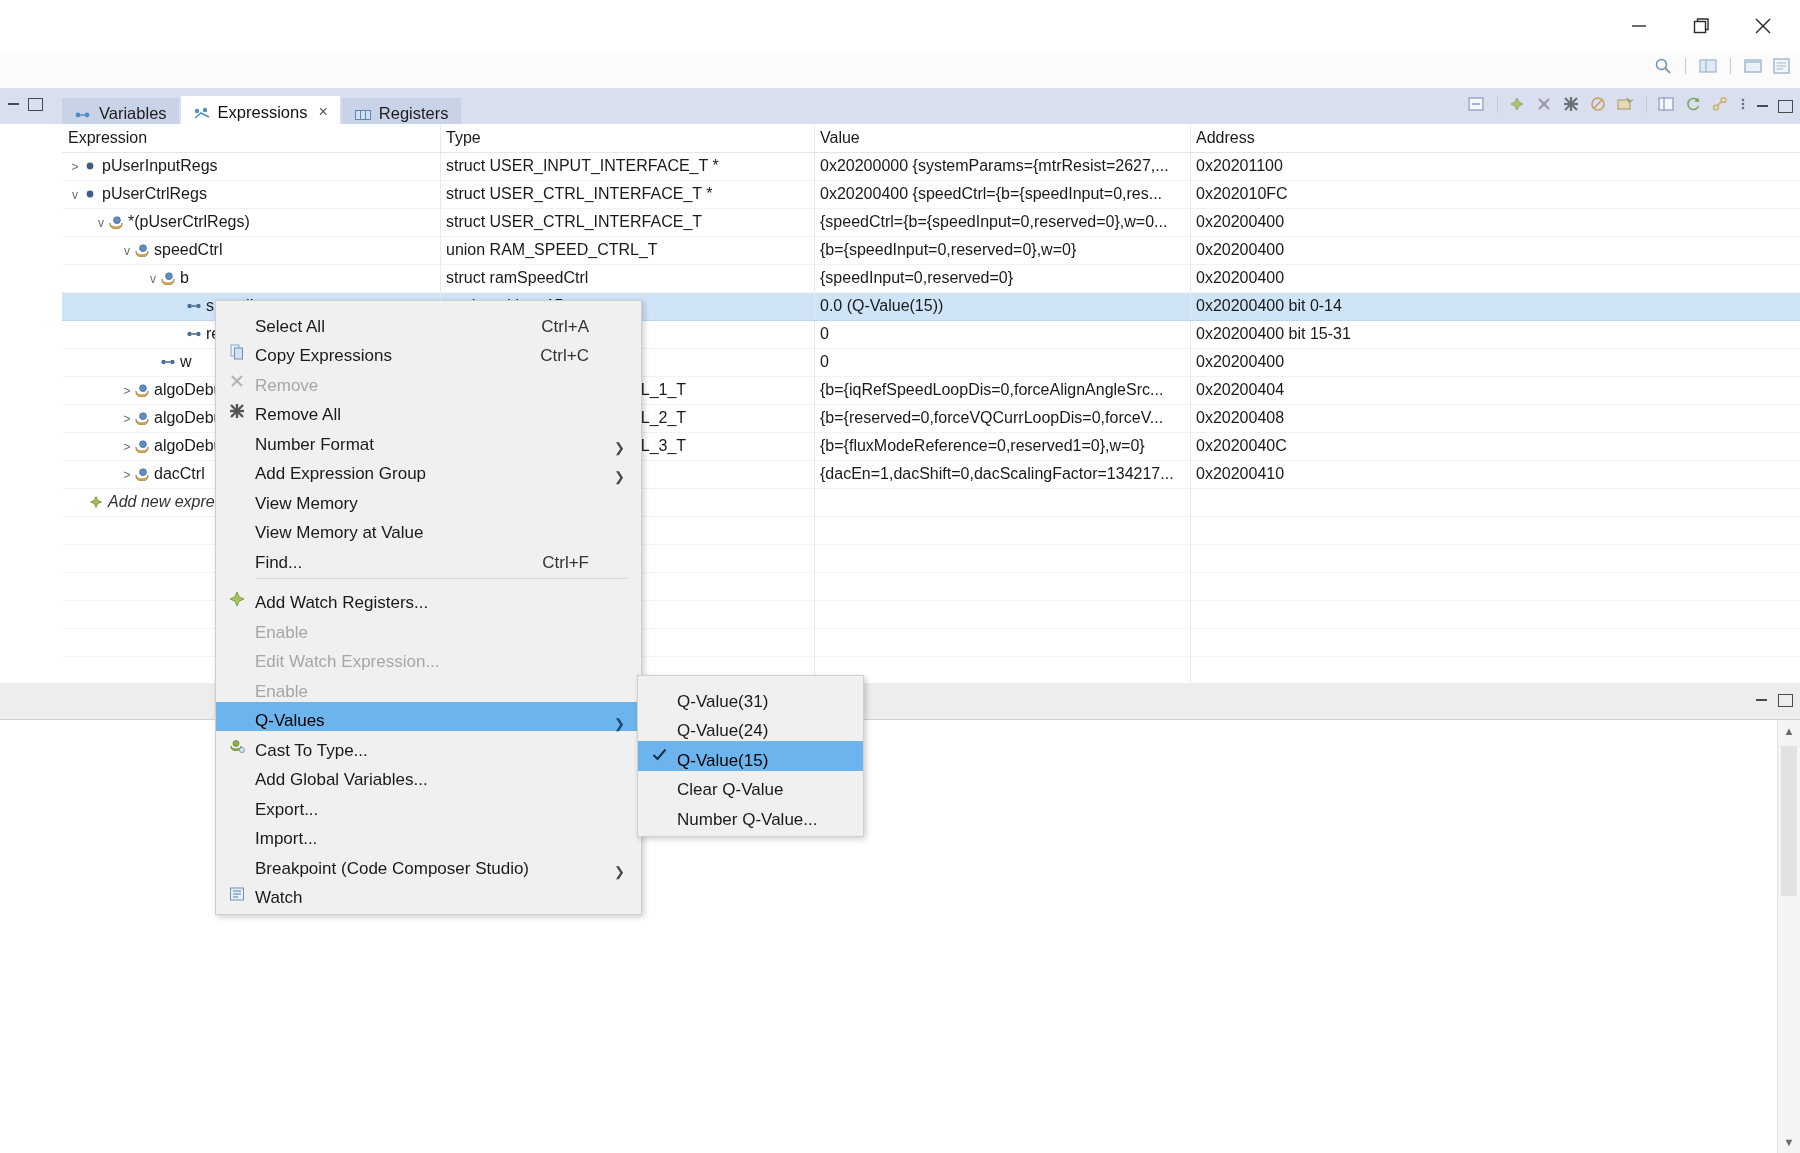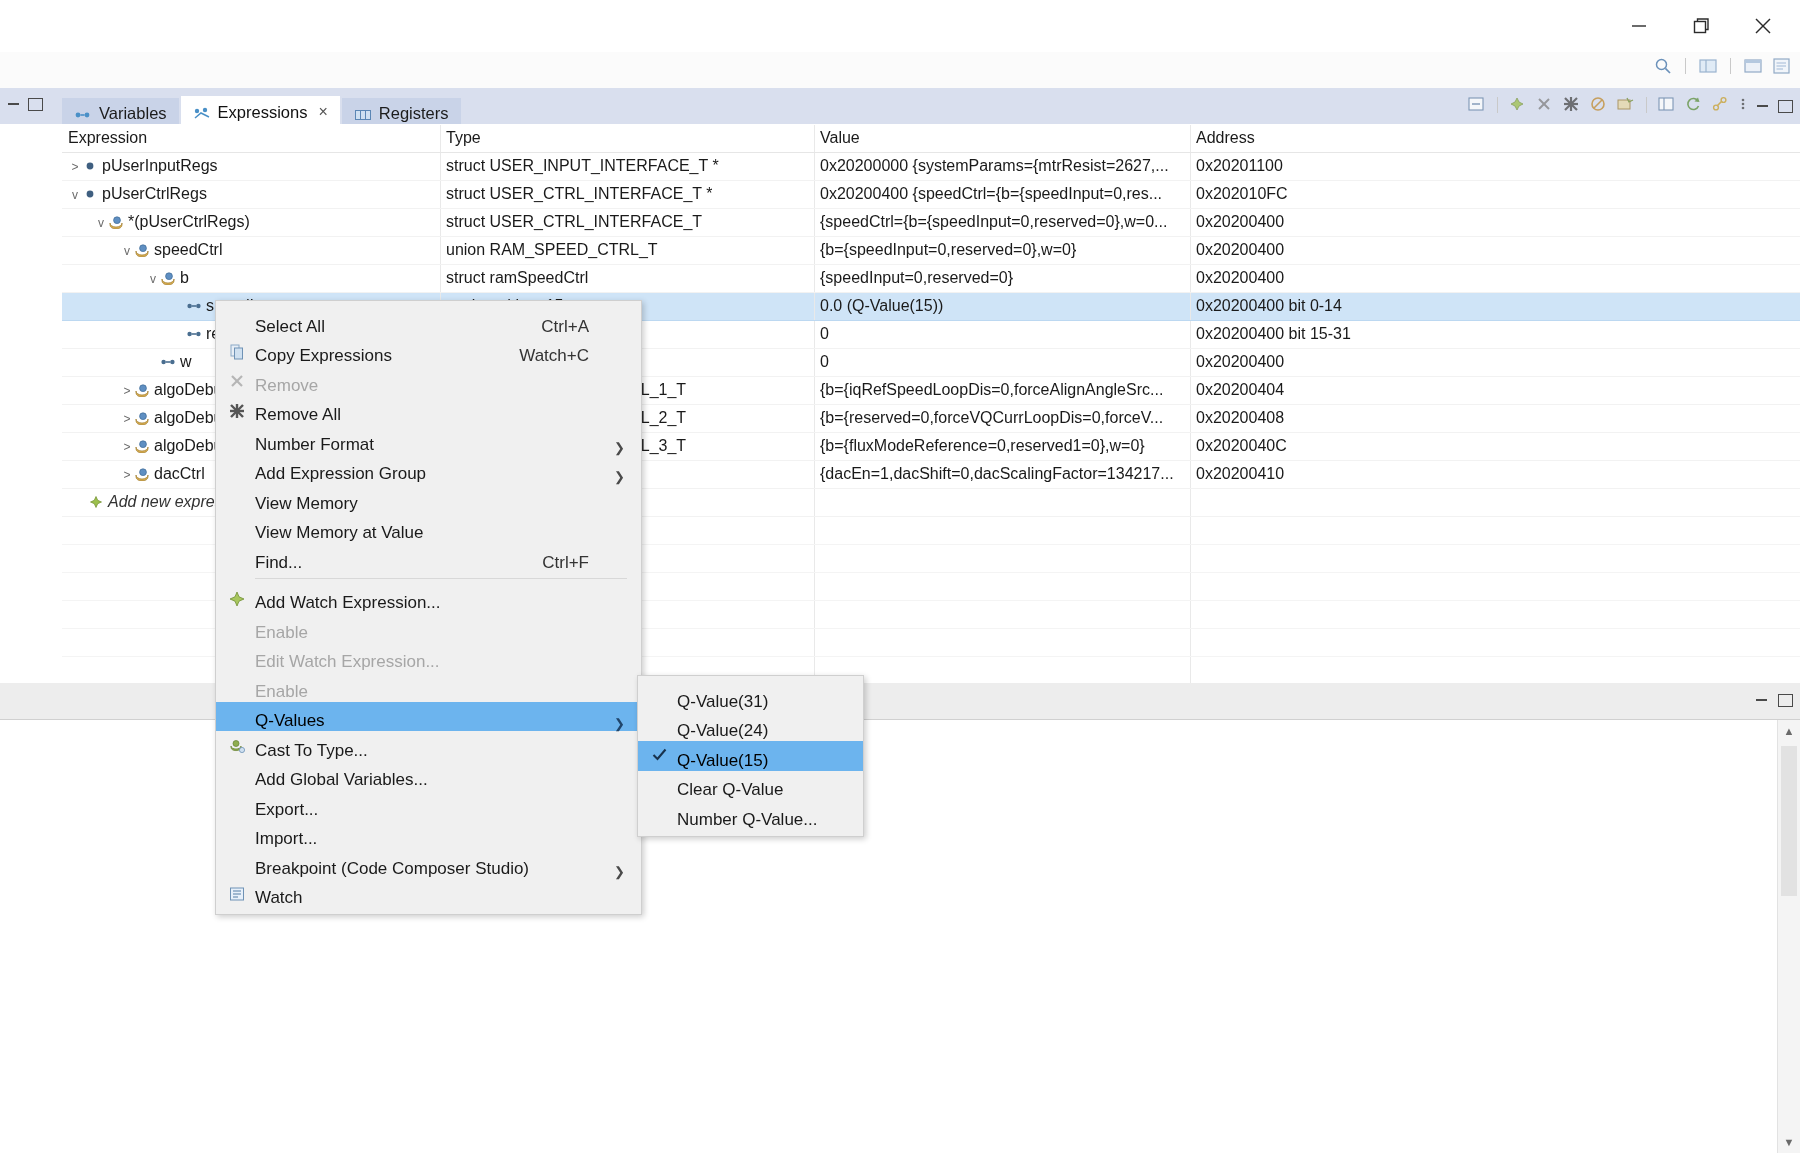--- a/index.html
+++ b/index.html
@@ -546,21 +546,21 @@
       <div class="mi">
         <span class="label">Select All</span>
         <span class="accel">Ctrl+A</span>
       </div>
       <div class="mi">
         <span class="mico"><svg width="18" height="18" viewBox="0 0 18 18">
             <rect x="3" y="2" width="8" height="11" fill="#e7eef6" stroke="#8aa8c6" stroke-width="1"></rect>
             <rect x="6.5" y="5" width="8" height="11" fill="#cfe0f0" stroke="#6f92b5" stroke-width="1"></rect>
           </svg></span>
         <span class="label">Copy Expressions</span>
-        <span class="accel">Watch+C</span>
+        <span class="accel">Ctrl+C</span>
       </div>
       <div class="mi disabled">
         <span class="mico"><svg width="18" height="18" viewBox="0 0 18 18">
             <line x1="4" y1="4" x2="14" y2="14" stroke="#b5b5b5" stroke-width="2.2"></line>
             <line x1="14" y1="4" x2="4" y2="14" stroke="#b5b5b5" stroke-width="2.2"></line>
           </svg></span>
         <span class="label">Remove</span>
       </div>
       <div class="mi">
         <span class="mico"><svg width="18" height="18" viewBox="0 0 18 18">
@@ -587,21 +587,21 @@
       </div>
       <div class="mi">
         <span class="label">Find...</span>
         <span class="accel">Ctrl+F</span>
       </div>
       <div class="msep"></div>
       <div class="mi">
         <span class="mico"><svg width="18" height="18" viewBox="0 0 18 18">
             <path d="M9 2 L11 6.8 L16 9 L11 11.2 L9 16 L7 11.2 L2 9 L7 6.8 Z" fill="#a8c65e" stroke="#708f33" stroke-width=".8"></path>
           </svg></span>
-        <span class="label">Add Watch Expression...</span>
+        <span class="label">Add Watch Registers...</span>
       </div>
       <div class="mi disabled">
         <span class="label">Enable</span>
       </div>
       <div class="mi disabled">
         <span class="label">Edit Watch Expression...</span>
       </div>
       <div class="mi disabled">
         <span class="label">Enable</span>
       </div>

